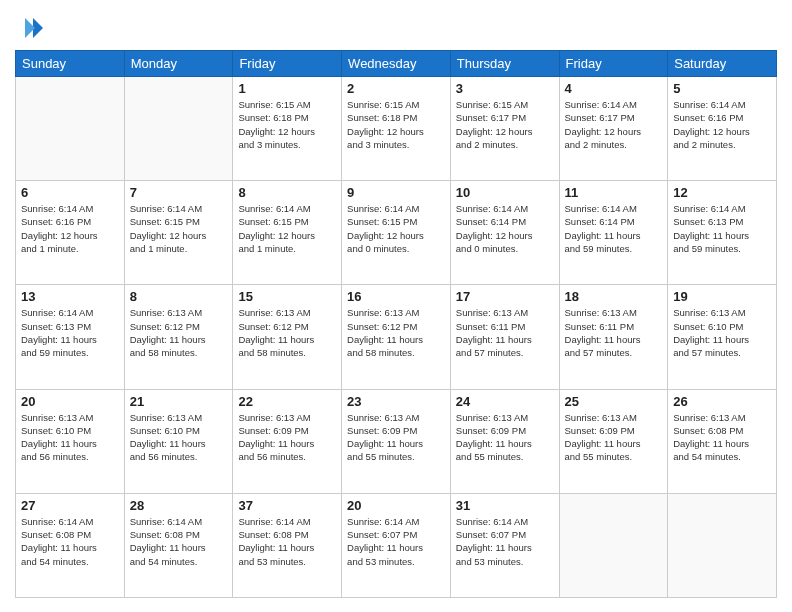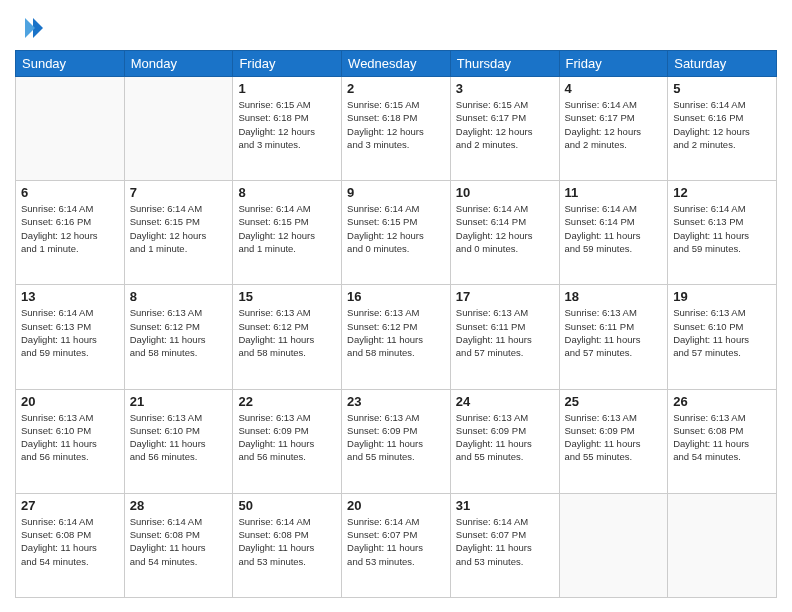--- a/index.html
+++ b/index.html
@@ -328,21 +328,21 @@
 and 54 minutes.</div>
           </td>
           <td>
             <div class="day-num">28</div>
             <div class="day-info" style="white-space: pre-line;">Sunrise: 6:14 AM
 Sunset: 6:08 PM
 Daylight: 11 hours
 and 54 minutes.</div>
           </td>
           <td>
-            <div class="day-num">50</div>
+            <div class="day-num">37</div>
             <div class="day-info" style="white-space: pre-line;">Sunrise: 6:14 AM
 Sunset: 6:08 PM
 Daylight: 11 hours
 and 53 minutes.</div>
           </td>
           <td>
             <div class="day-num">20</div>
             <div class="day-info" style="white-space: pre-line;">Sunrise: 6:14 AM
 Sunset: 6:07 PM
 Daylight: 11 hours

